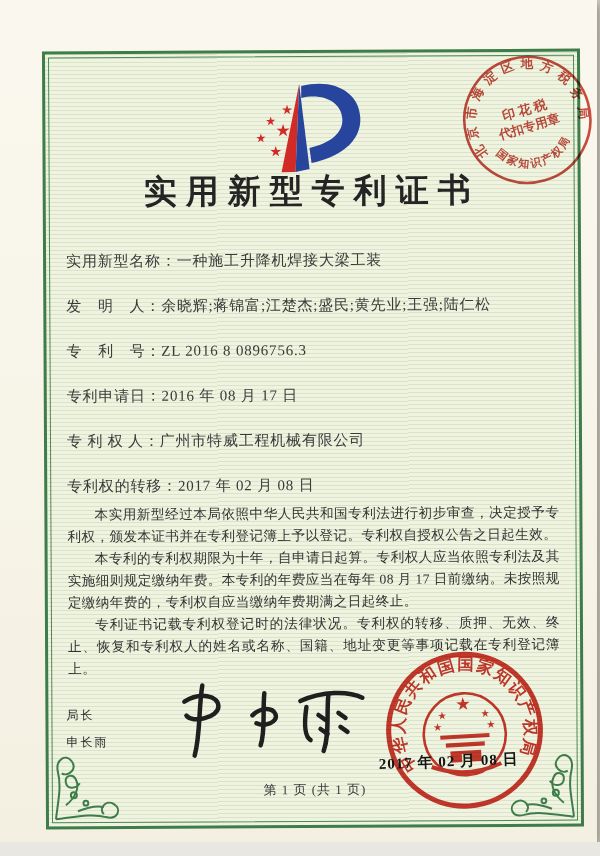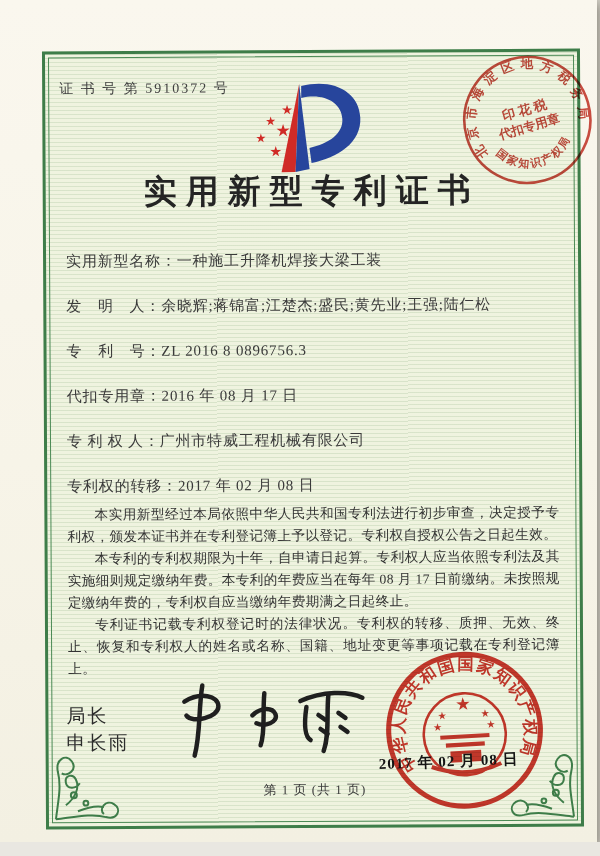--- a/index.html
+++ b/index.html
@@ -40,21 +40,21 @@
     letter-spacing:9px;
   }
   .fields{position:absolute;left:20px;top:198px;width:494px;}
   .field-row{font-size:15px;color:#3a3a3a;height:45px;letter-spacing:.8px;}
   .field-row .lab{white-space:pre;text-align:right;}
   .bodytext{position:absolute;left:20px;top:450px;width:492px;}
   .bodytext p{
     margin:0;font-size:13.6px;line-height:22px;color:#333;
     text-indent:2em;text-align:justify;letter-spacing:.4px;
   }
-  .officer{position:absolute;left:18px;top:648px;font-size:19px;color:#2c2c2c;}
+  .officer{position:absolute;left:18px;top:648px;font-size:12px;color:#2c2c2c;}
   .officer div{line-height:27px;letter-spacing:2px;}
   .signature{position:absolute;left:120px;top:618px;width:220px;height:96px;}
   .seal{
     position:absolute;left:334px;top:596px;width:164px;height:164px;
     mix-blend-mode:multiply;opacity:.93;transform:rotate(-3deg);
   }
   .seal-date{
     position:absolute;left:300px;top:700px;width:200px;text-align:center;
     font-size:15px;font-weight:bold;color:#141414;letter-spacing:1px;
     transform:rotate(-2deg);
@@ -68,21 +68,20 @@
   .flourish.right{right:3px;transform:scaleX(-1);}
   .scanbed{position:absolute;left:0;top:842px;width:600px;height:14px;background:#e9e7e1;}
 </style>
 </head>
 <body>
 
 <div class="paper">
   <div class="frame">
     <div class="frame-inner"></div>
 
-    <div class="cert-no">证 书 号 第 5910372 号</div>
 
     <svg class="logo" viewBox="0 0 150 100">
       <path d="M66,6 L48,94 L62,94 Z" fill="#d02b26"></path>
       <path d="M66,6 L62,94 L76,91 Z" fill="#27459c"></path>
       <path d="M68,8 C100,0 126,14 127,40 C128,65 104,80 78,85 L76,70 C95,66 110,56 109,41 C108,24 90,15 68,20 Z" fill="#27459c"></path>
       <text x="48" y="36" font-size="13" fill="#d02b26">★</text>
       <text x="32" y="47" font-size="12" fill="#d02b26">★</text>
       <text x="42" y="58" font-size="17" fill="#d02b26">★</text>
       <text x="22" y="64" font-size="12" fill="#d02b26">★</text>
       <text x="36" y="78" font-size="14" fill="#d02b26">★</text>
@@ -110,21 +109,21 @@
       <div class="field-row">
         <span class="lab">实用新型名称：</span><span>一种施工升降机焊接大梁工装</span>
       </div>
       <div class="field-row">
         <span class="lab">发　明　人：</span><span>余晓辉;蒋锦富;江楚杰;盛民;黄先业;王强;陆仁松</span>
       </div>
       <div class="field-row">
         <span class="lab">专　利　号：</span><span>ZL 2016 8 0896756.3</span>
       </div>
       <div class="field-row">
-        <span class="lab">代扣专用章：</span><span>2016 年 08 月 17 日</span>
+        <span class="lab">专利申请日：</span><span>2016 年 08 月 17 日</span>
       </div>
       <div class="field-row">
         <span class="lab">专 利 权 人：</span><span>广州市特威工程机械有限公司</span>
       </div>
       <div class="field-row">
         <span class="lab">专利权的转移：</span><span>2017 年 02 月 08 日</span>
       </div>
     </div>
 
     <div class="bodytext">

